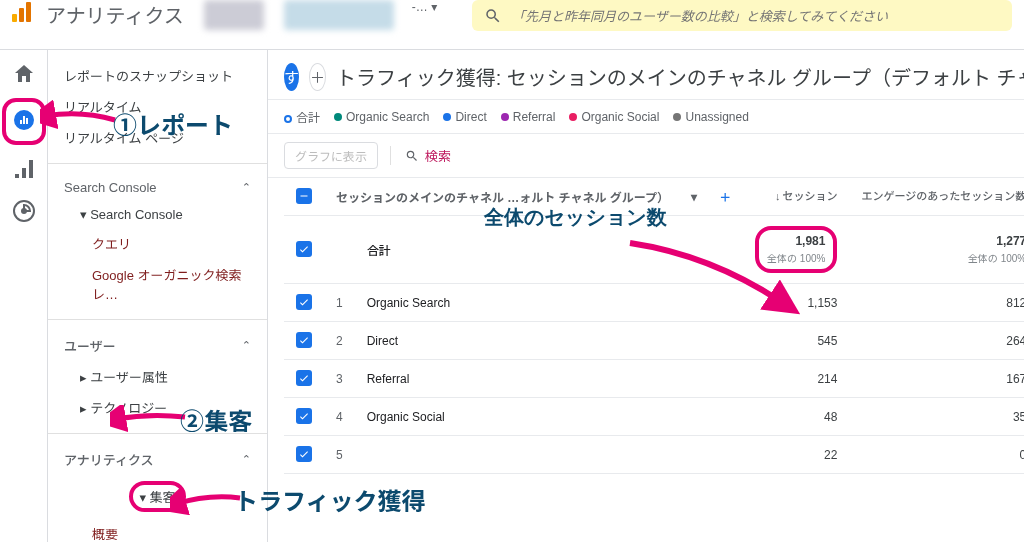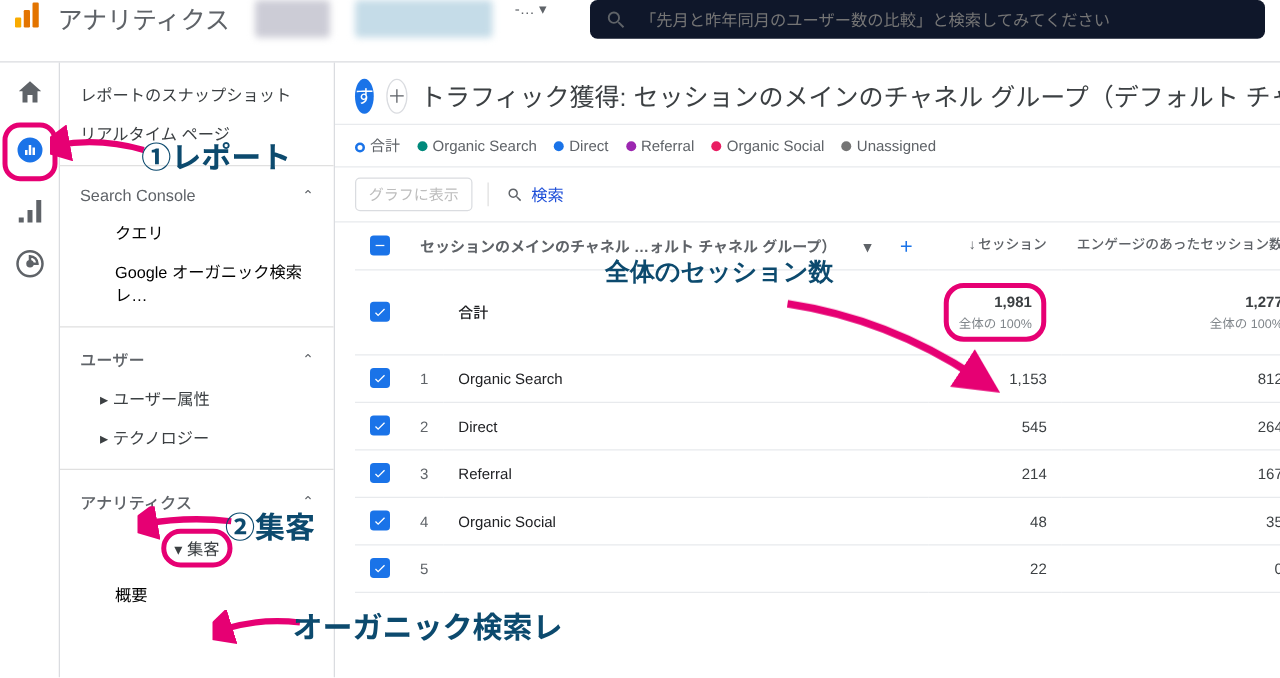--- a/index.html
+++ b/index.html
@@ -5,46 +5,46 @@
 * { box-sizing: border-box; margin: 0; padding: 0; }
 body { font-family: "Helvetica Neue", Arial, "Hiragino Sans", "Noto Sans JP", sans-serif; font-size: 13px; color: #3c4043; background: #fff; width:1024px; height:542px; overflow:hidden; position:relative;}
 .topbar { height:50px; border-bottom:1px solid #dadce0; display:flex; align-items:flex-start; padding:0 12px; gap:12px;}
 .ga-logo { width:22px; height:22px; display:flex; align-items:flex-end; gap:2px;}
 .ga-logo span { display:block; width:5px; background:#f9ab00; border-radius:1px;}
 .ga-logo span:nth-child(1){height:8px;}
 .ga-logo span:nth-child(2){height:14px; background:#e37400;}
 .ga-logo span:nth-child(3){height:20px; background:#e37400;}
 .app-title { font-size:20px; color:#5f6368; font-weight:400;}
 .blur-box { display:inline-block; height:30px; border-radius:3px; filter:blur(3px); margin-left:8px;}
-.search-wrap { margin-left:auto; display:flex; align-items:center; background:#0f172a; border-radius:6px; padding:6px 12px; width:540px; color:#757575;}
+.search-wrap { margin-left:auto; display:flex; align-items:center; background:#fef9c3; border-radius:6px; padding:6px 12px; width:540px; color:#757575;font-style:italic;}
 .search-wrap svg { width:18px; height:18px; fill:#5f6368; margin-right:10px;}
 .layout { display:flex; height:calc(100% - 50px);}
 .iconrail { width:48px; border-right:1px solid #dadce0; display:flex; flex-direction:column; align-items:center; padding-top:12px; gap:18px;}
 .iconrail .ic { width:24px; height:24px; fill:#5f6368; cursor:pointer;}
 .iconrail .active-ring { border:4px solid #e60073; border-radius:14px; padding:6px; margin:-6px;}
 .iconrail .active-ring .ic { fill:#1a73e8;}
 .sidebar { width:220px; border-right:1px solid #dadce0; overflow-y:auto; padding:10px 0; font-size:13px;}
 .sidebar .item { padding:6px 16px; cursor:pointer; color:#3c4043;}
 .sidebar .item.section { font-weight:500; color:#5f6368; margin-top:10px; display:flex; align-items:center; justify-content:space-between;}
 .sidebar .item.sub { padding-left:32px; color:#3c4043;}
-.sidebar .item.sub2 { padding-left:44px; color:#000000;}
+.sidebar .item.sub2 { padding-left:44px; color:#7f1d1d;}
 .sidebar .sep { height:1px; background:#e0e0e0; margin:10px 0;}
 .sidebar .caret { font-size:11px; color:#5f6368;}
 .highlight-pink { border:4px solid #e60073; border-radius:16px; padding:2px 6px !important; margin:2px 8px; display:inline-block;}
 .main { flex:1; overflow:hidden; display:flex; flex-direction:column;}
 .mainhead { display:flex; align-items:center; padding:12px 16px 8px; gap:10px; border-bottom:1px solid #e8eaed;}
 .circle-btn { width:28px; height:28px; border-radius:50%; display:flex; align-items:center; justify-content:center; font-size:15px; cursor:pointer;}
 .circle-btn.blue { background:#1a73e8; color:#fff;}
 .circle-btn.plus { border:1px solid #dadce0; color:#5f6368; background:#fff;}
 .report-title { font-size:20px; font-weight:400; color:#3c4043; white-space:nowrap;}
 .legend { display:flex; align-items:center; gap:14px; padding:8px 16px; font-size:12px; color:#5f6368; border-bottom:1px solid #e8eaed;}
 .legend .dot { width:8px; height:8px; border-radius:50%; display:inline-block; margin-right:4px; vertical-align:middle;}
 .toolbar2 { display:flex; align-items:center; padding:8px 16px; gap:12px; border-bottom:1px solid #e8eaed;}
 .toolbar2 .graphbtn { border:1px solid #dadce0; color:#bdbdbd; padding:4px 10px; border-radius:4px; font-size:12px;}
-.toolbar2 .searchbtn { color:#1d4ed8; display:flex; align-items:center; gap:6px; font-size:13px; border-left:1px solid #e0e0e0; padding-left:14px;}
+.toolbar2 .searchbtn { color:#be185d; display:flex; align-items:center; gap:6px; font-size:13px; border-left:1px solid #e0e0e0; padding-left:14px;}
 .tablewrap { flex:1; overflow:auto; padding:0 0 0 16px;}
 table { border-collapse:collapse; width:100%;}
 th, td { padding:10px 12px; text-align:right; border-bottom:1px solid #e8eaed; font-size:12px; white-space:nowrap;}
 th:first-child, td:first-child { width:36px; text-align:center;}
 td.idx { width:30px; text-align:center; color:#5f6368;}
 td.name { text-align:left; font-weight:500; color:#202124;}
 th.name { text-align:left;}
 .cbox { width:16px; height:16px; border-radius:3px; background:#1a73e8; display:inline-flex; align-items:center; justify-content:center;}
 .cbox.minus{ background:#1a73e8;}
 .cbox svg { width:12px; height:12px; fill:#fff;}
@@ -94,26 +94,28 @@
         <path d="M3 17h4v4H3zm7-6h4v10h-4zm7-8h4v18h-4z"></path>
       </svg>
     <svg class="ic" viewBox="0 0 24 24">
         <path d="M12 2a10 10 0 100 20 10 10 0 000-20zm0 4a6 6 0 016 6h-6V6z" fill="none" stroke="#5f6368" stroke-width="2"></path>
         <circle cx="12" cy="12" r="3"></circle>
       </svg>
   </div>
 
   <div class="sidebar">
     <div class="item">レポートのスナップショット</div>
+    <div class="item">リアルタイム</div>
     <div class="item">リアルタイム ページ</div>
     <div class="sep"></div>
     <div class="item section">
         <span>Search Console</span>
         <span class="caret">⌃</span>
       </div>
+    <div class="item sub">▾ <span>Search Console</span></div>
     <div class="item sub2">クエリ</div>
     <div class="item sub2">Google オーガニック検索レ…</div>
     <div class="sep"></div>
     <div class="item section">
         <span>ユーザー</span>
         <span class="caret">⌃</span>
       </div>
     <div class="item sub">▸ <span>ユーザー属性</span></div>
     <div class="item sub">▸ <span>テクノロジー</span></div>
     <div class="sep"></div>
@@ -249,21 +251,21 @@
               <td>0%</td>
             </tr>
           </tbody>
       </table>
     </div>
   </div>
 </div>
 
 <div class="annotation" style="left:113px; top:106px;">①レポート</div>
 <div class="annotation" style="left:180px; top:402px;">②集客</div>
-<div class="annotation" style="left:234px; top:482px;">オーガニック検索レ</div>
+<div class="annotation" style="left:234px; top:482px;">トラフィック獲得</div>
 <div class="annotation" style="left:484px; top:204px; font-size:20px;font-family:Liberation Mono, monospace;">全体のセッション数</div>
 
 <svg class="arrow-svg" style="left:40px; top:100px;" width="80" height="40">
     <defs>
       <marker id="ah1" markerWidth="8" markerHeight="8" refX="2" refY="3" orient="auto">
         <path d="M0,0 L6,3 L0,6 Z" fill="#e60073"></path>
       </marker>
     </defs>
     <path d="M75,20 Q40,10 6,16" stroke="#e60073" stroke-width="5" fill="none" marker-end="url(#ah1)"></path>
   </svg>

